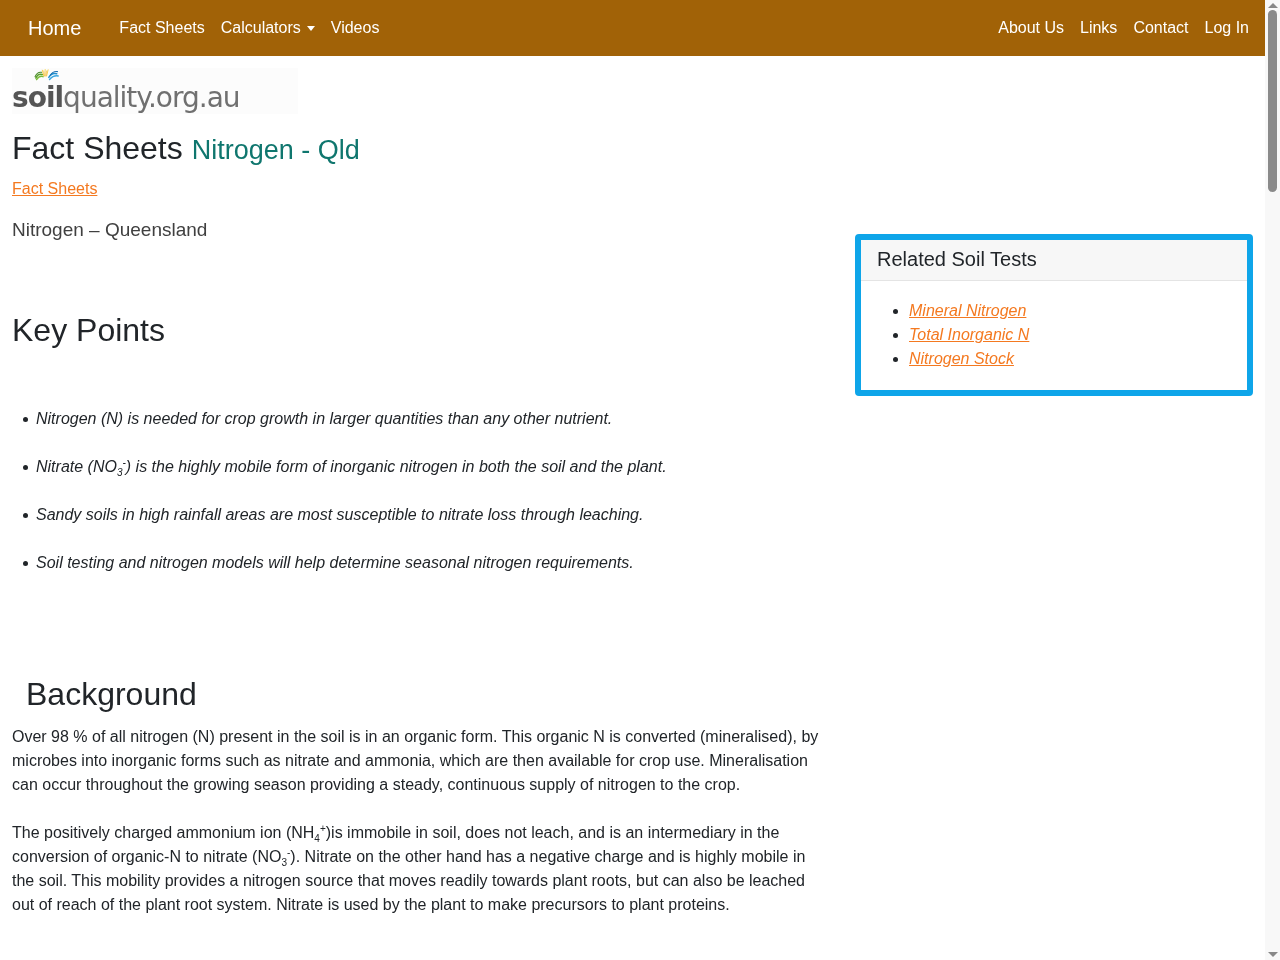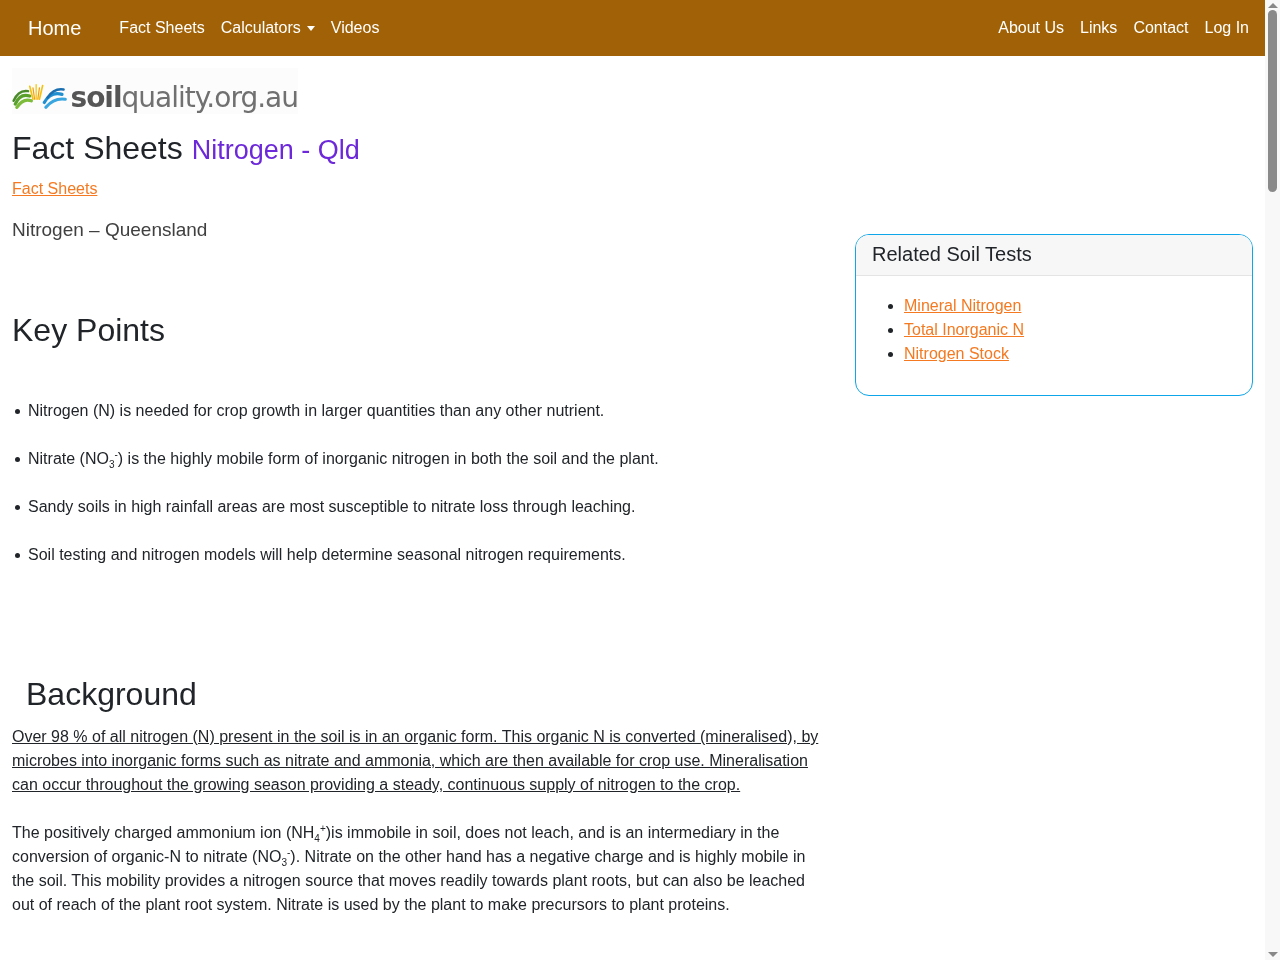--- a/index.html
+++ b/index.html
@@ -76,22 +76,23 @@
       background: #8a8a8a;
       border-radius: 5px;
     }
     .logo {
       position: absolute;
       left: 12px;
       top: 68px;
       width: 286px;
       height: 46px;
       display: flex;
-      align-items: flex-end;
+      align-items: flex-start;
       background: #fcfcfc;
+      flex-direction: column;
     }
     .logo-sun {
       width: 70px;
       height: 36px;
       position: relative;
       margin-right: 2px;
     }
     .logo-text {
       font-size: 28px;
       letter-spacing: -1px;
@@ -104,21 +105,21 @@
       left: 12px;
       top: 130px;
       margin: 0;
       font-size: 32px;
       font-weight: normal;
       color: #212529;
       white-space: nowrap;
     }
     .page-title small {
       font-size: 27px;
-      color: #6d28d9;
+      color: #0f766e;
     }
     .breadcrumb-link {
       position: absolute;
       left: 12px;
       top: 180px;
       font-size: 16px;
       color: #f47920;
       text-decoration: underline;
     }
     .subtitle {
@@ -133,24 +134,25 @@
       left: 12px;
       top: 312px;
       margin: 0;
       font-size: 32px;
       font-weight: normal;
     }
     .key-list {
       position: absolute;
       left: 12px;
       top: 400px;
-      margin: 0;
+      margin: 8px;
       padding: 0;
       list-style: none;
       width: 800px;
+      font-style: italic;
     }
     .key-list li {
       font-size: 16px;
       height: 48px;
       line-height: 22px;
       position: relative;
       padding-left: 16px;
     }
     .key-list li::before {
       content: "";
@@ -171,44 +173,45 @@
       font-weight: normal;
     }
     .bg-para {
       position: absolute;
       left: 12px;
       width: 815px;
       margin: 0;
       font-size: 16px;
       line-height: 24px;
     }
-    .p1 { top: 725px; text-decoration: underline; }
+    .p1 { top: 725px; }
     .p2 { top: 821px; }
     .card {
       position: absolute;
       left: 855px;
       top: 234px;
       width: 398px;
       height: 162px;
-      border: 1px solid #0ea5e9;
-      border-radius: 14px;
+      border: 6px solid #0ea5e9;
+      border-radius: 4px;
       overflow: hidden;
     }
     .card-header {
       height: 41px;
       background: #f7f7f7;
       border-bottom: 1px solid #e4e4e4;
       padding: 8px 16px;
       font-size: 20px;
       color: #212529;
     }
     .card-body { padding: 14px 16px; }
     .card-list {
       margin: 4px 0 0 0;
       padding-left: 32px;
+      font-style: italic;
     }
     .card-list li {
       font-size: 16px;
       line-height: 24px;
       color: #212529;
     }
     .card-list a {
       color: #f47920;
       text-decoration: underline;
     }

